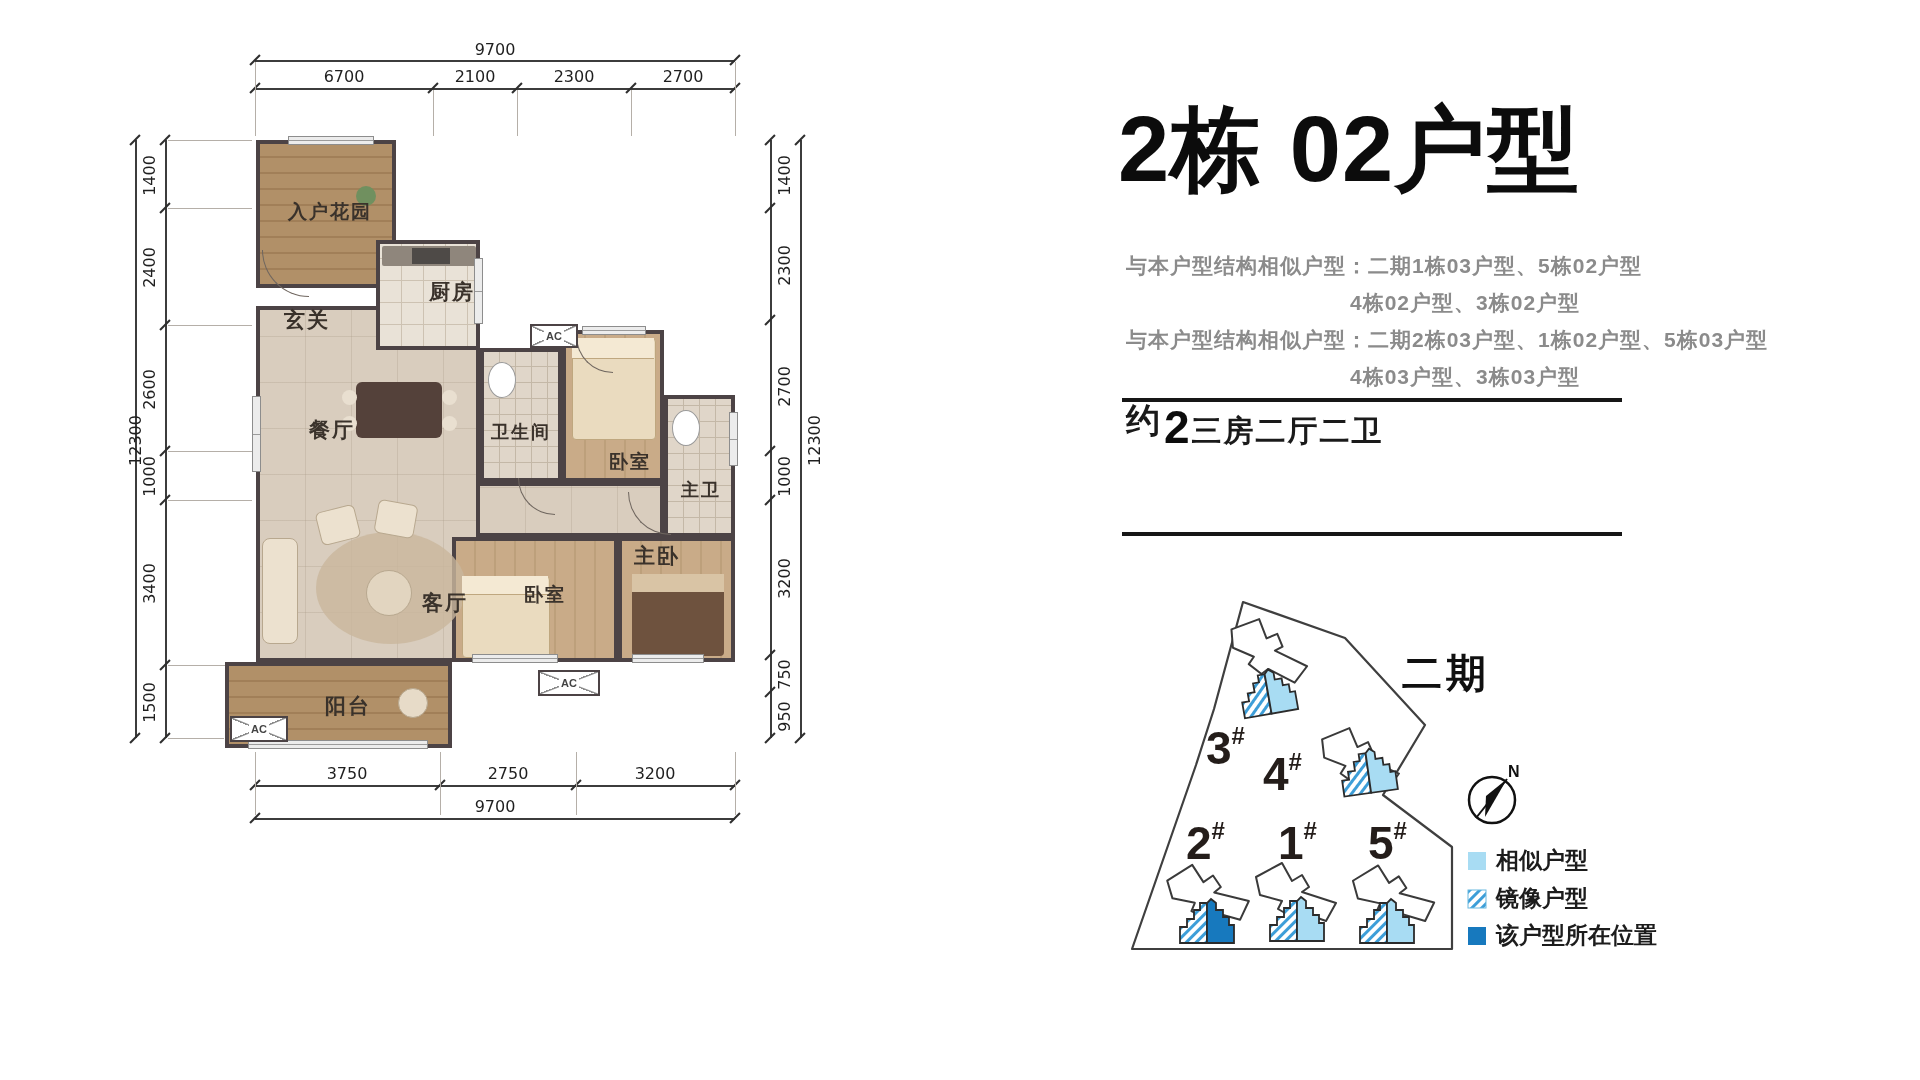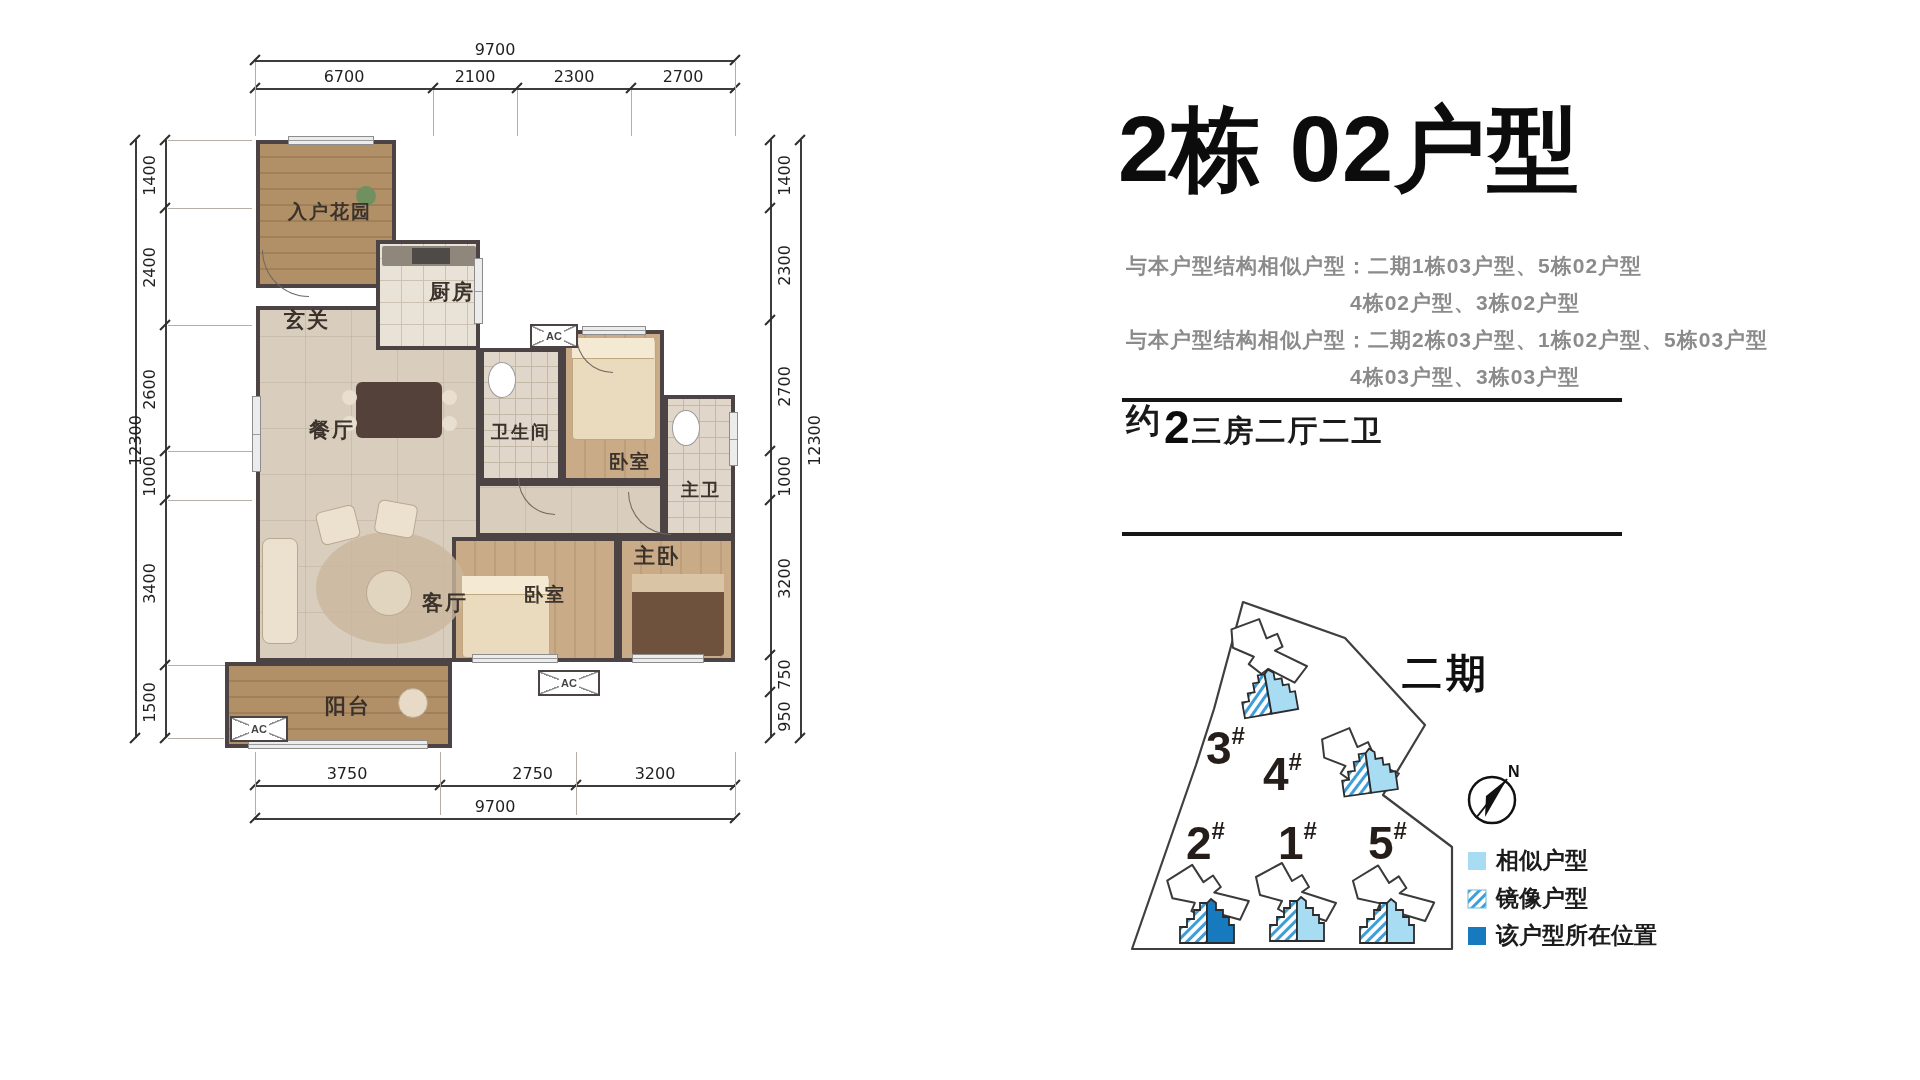--- a/index.html
+++ b/index.html
@@ -130,21 +130,21 @@
   <div class="tick" style="left:673px;top:99px"></div>
   <div class="tick" style="left:673px;top:697px"></div>
   <div class="dimnum v" style="left:654px;top:391px;width:80px;">12300</div>
 
   <div class="dimline-h" style="left:135px;top:745px;width:480px;"></div>
   <div class="tick" style="left:128px;top:744px"></div>
   <div class="tick" style="left:313px;top:744px"></div>
   <div class="tick" style="left:449px;top:744px"></div>
   <div class="tick" style="left:608px;top:744px"></div>
   <div class="dimnum" style="left:182px;top:724px;width:90px;">3750</div>
-  <div class="dimnum" style="left:343px;top:724px;width:90px;text-align:right;">2750</div>
+  <div class="dimnum" style="left:343px;top:724px;width:90px;">2750</div>
   <div class="dimnum" style="left:490px;top:724px;width:90px;">3200</div>
   <div class="dimline-h" style="left:135px;top:778px;width:480px;"></div>
   <div class="tick" style="left:128px;top:777px"></div>
   <div class="tick" style="left:608px;top:777px"></div>
   <div class="dimnum" style="left:330px;top:757px;width:90px;">9700</div>
   <div class="witness-v" style="left:135px;top:712px;height:63px"></div>
   <div class="witness-v" style="left:320px;top:712px;height:63px"></div>
   <div class="witness-v" style="left:456px;top:712px;height:63px"></div>
   <div class="witness-v" style="left:615px;top:712px;height:63px"></div>
 

